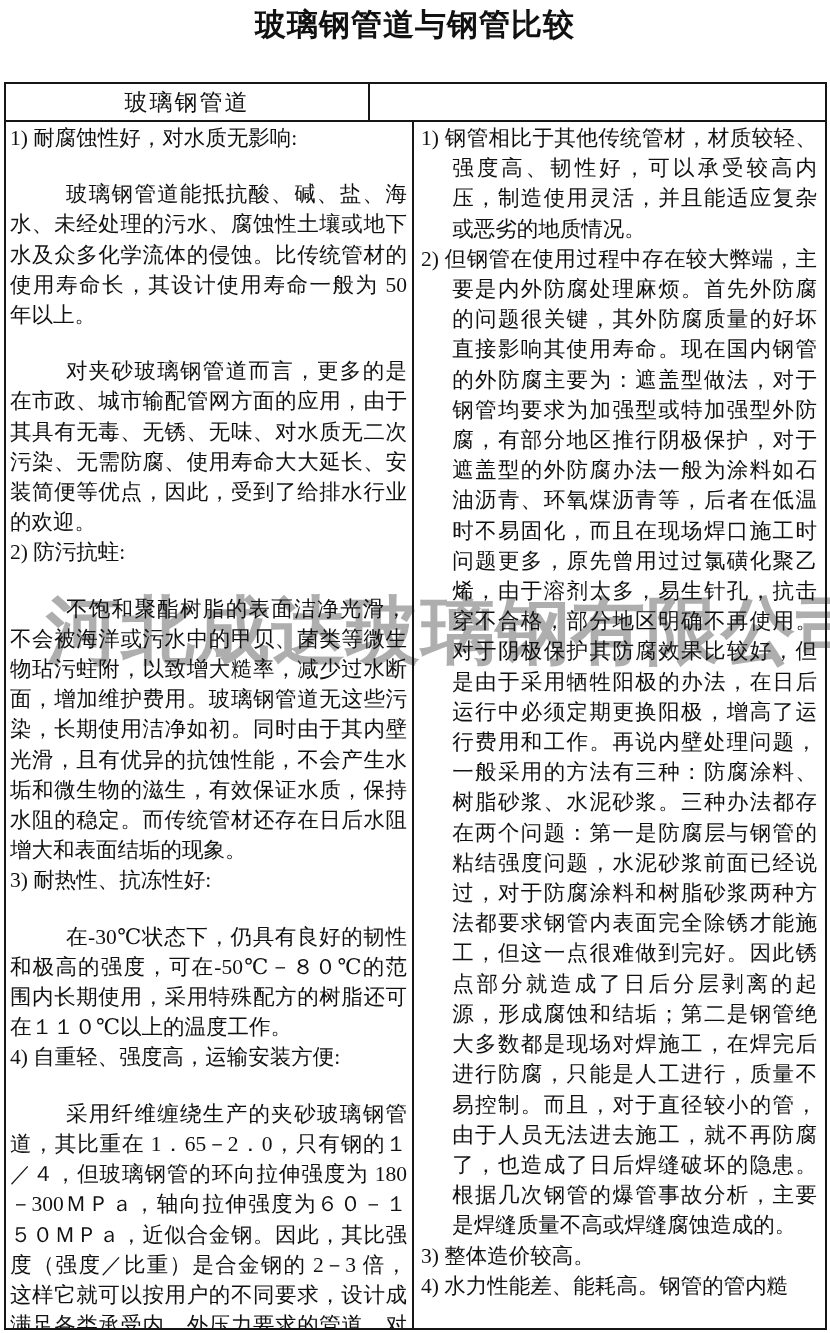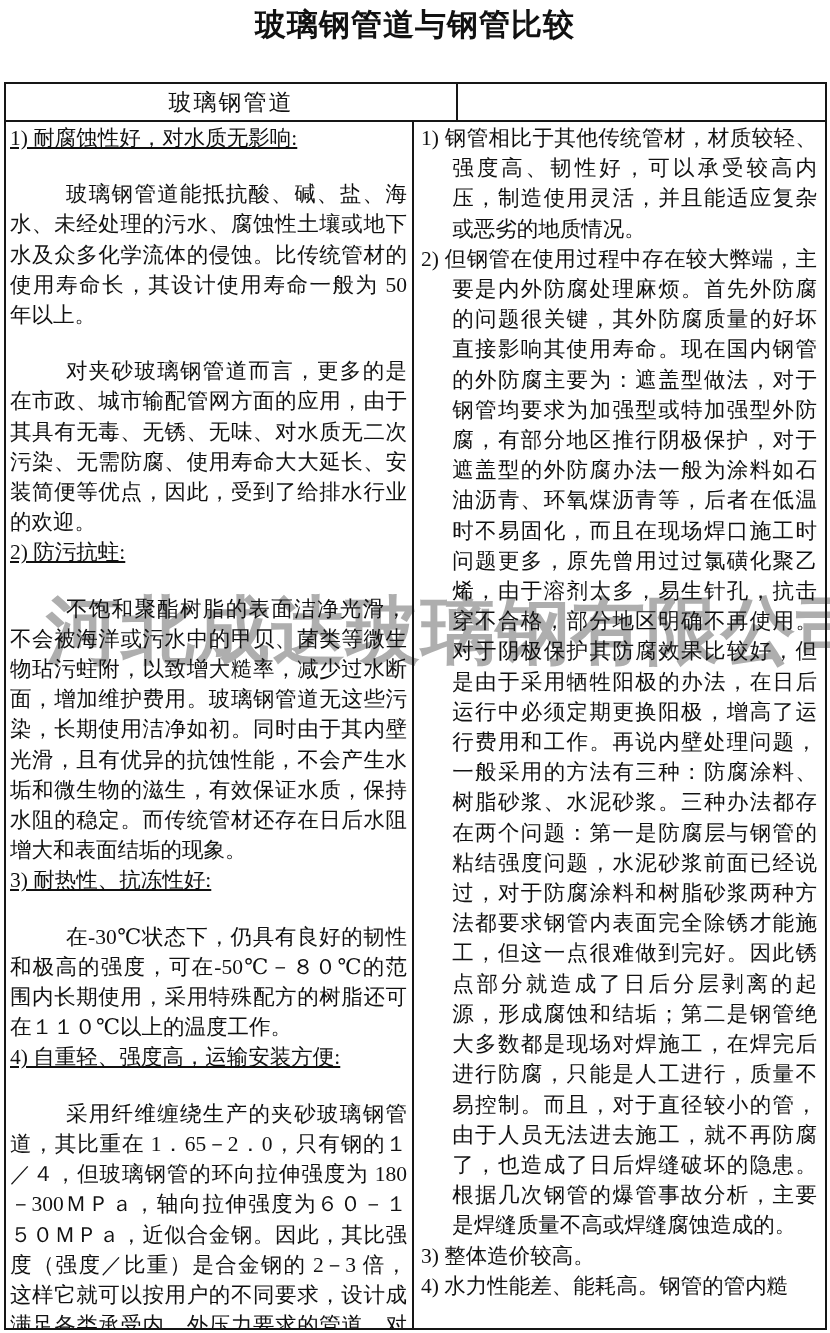--- a/index.html
+++ b/index.html
@@ -49,21 +49,21 @@
     display:flex;
     flex:0 0 36px;
     border-bottom:2px solid #161616;
   }
   .th {
     display:flex; align-items:center; justify-content:center;
     font-size:23px;
     letter-spacing:2px;
     box-sizing:border-box;
   }
-  .th-left { width:452px; border-right:2px solid #161616; }
+  .th-left { width:364px; border-right:2px solid #161616; }
   .th-right { flex:1; }
   .tbody {
     display:flex;
     flex:1 1 auto;
     overflow:hidden;
   }
   .td {
     font-size:21.5px;
     line-height:30.2px;
     text-align:justify;
@@ -74,21 +74,21 @@
   .td-left {
     width:408px;
     border-right:2px solid #161616;
     padding:1px 5px 0 4px;
   }
   .td-right {
     flex:1;
     padding:1px 8px 0 7px;
   }
   .para { text-indent:2.6em;margin-top:26px; }
-  .item { text-indent:0;text-decoration:underline; }
+  .item { text-indent:0; }
   .hang { padding-left:1.45em; text-indent:-1.45em; }
 </style>
 </head>
 <body>
 
 <div class="page">
   <h1 class="title">玻璃钢管道与钢管比较</h1>
   <div class="watermark">河北成达玻璃钢有限公司</div>
   <div class="cmp-table">
     <div class="thead">

